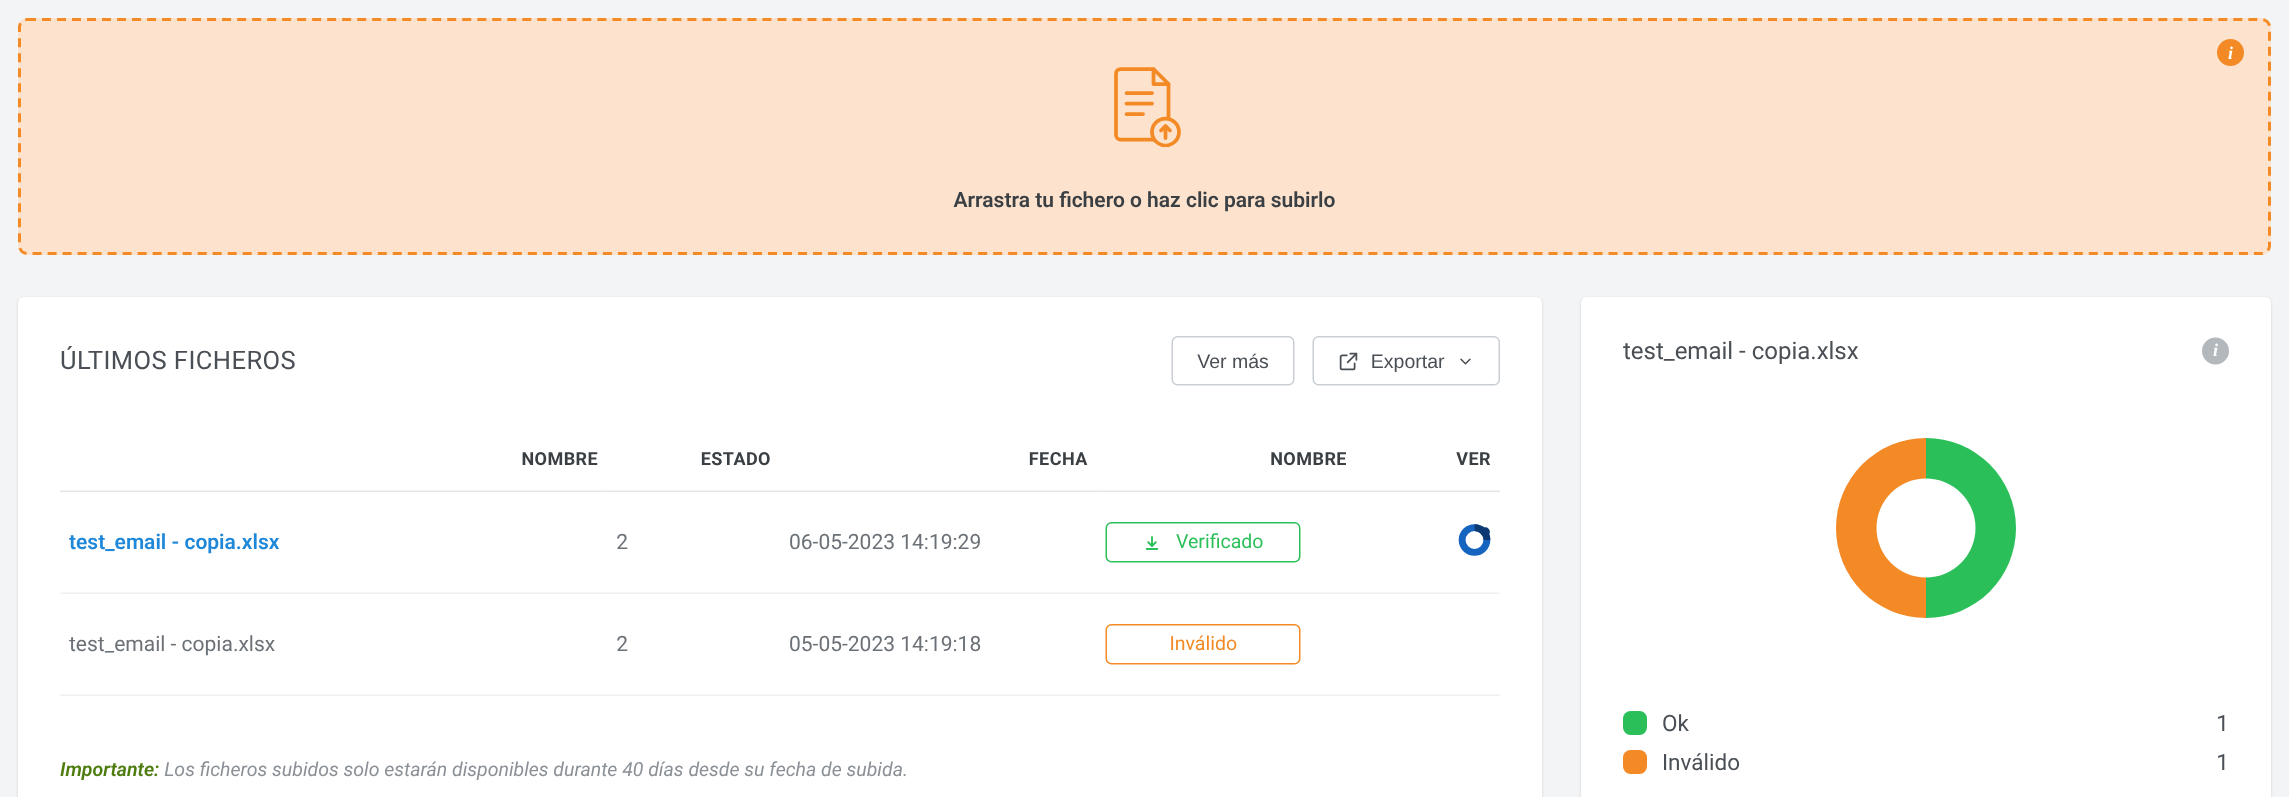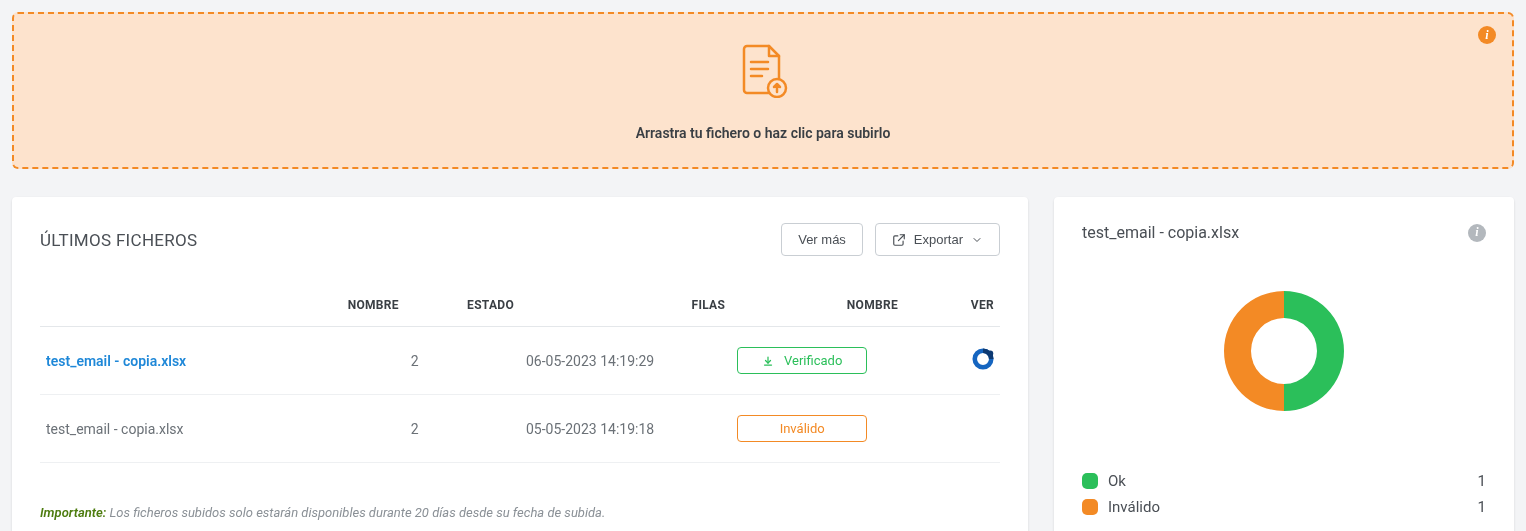--- a/index.html
+++ b/index.html
@@ -143,21 +143,21 @@
             </svg>
         </button>
       </div>
     </div>
 
     <table class="files">
       <thead>
         <tr>
           <th style="width:38%">NOMBRE</th>
           <th style="width:12%">ESTADO</th>
-          <th style="width:22%">FILAS</th>
+          <th style="width:22%">FECHA</th>
           <th style="width:18%">NOMBRE</th>
           <th style="width:10%">VER</th>
         </tr>
       </thead>
       <tbody>
 
         <tr>
           <td class="name-act"><a href="#">test_email - copia.xlsx</a></td>
           <td>2</td>
           <td>06-05-2023 14:19:29</td>
@@ -190,21 +190,21 @@
             <span class="pill pill-orange">
               <span>Inválido</span>
             </span>
           </td>
           <td class="view-ic"></td>
         </tr>
       </tbody>
     </table>
 
     <div class="footnote">
-      <span class="imp">Importante:</span><span class="txt"> Los ficheros subidos solo estarán disponibles durante 20 días desde su fecha de subida.</span>
+      <span class="imp">Importante:</span><span class="txt"> Los ficheros subidos solo estarán disponibles durante 40 días desde su fecha de subida.</span>
     </div>
   </div>
 
   <div class="card card-right">
     <div class="card-head" style="margin-bottom:10px">
       <div class="right-title">test_email - copia.xlsx</div>
       <div class="head-actions">
         <span class="info-gray">i</span>
       </div>
     </div>

